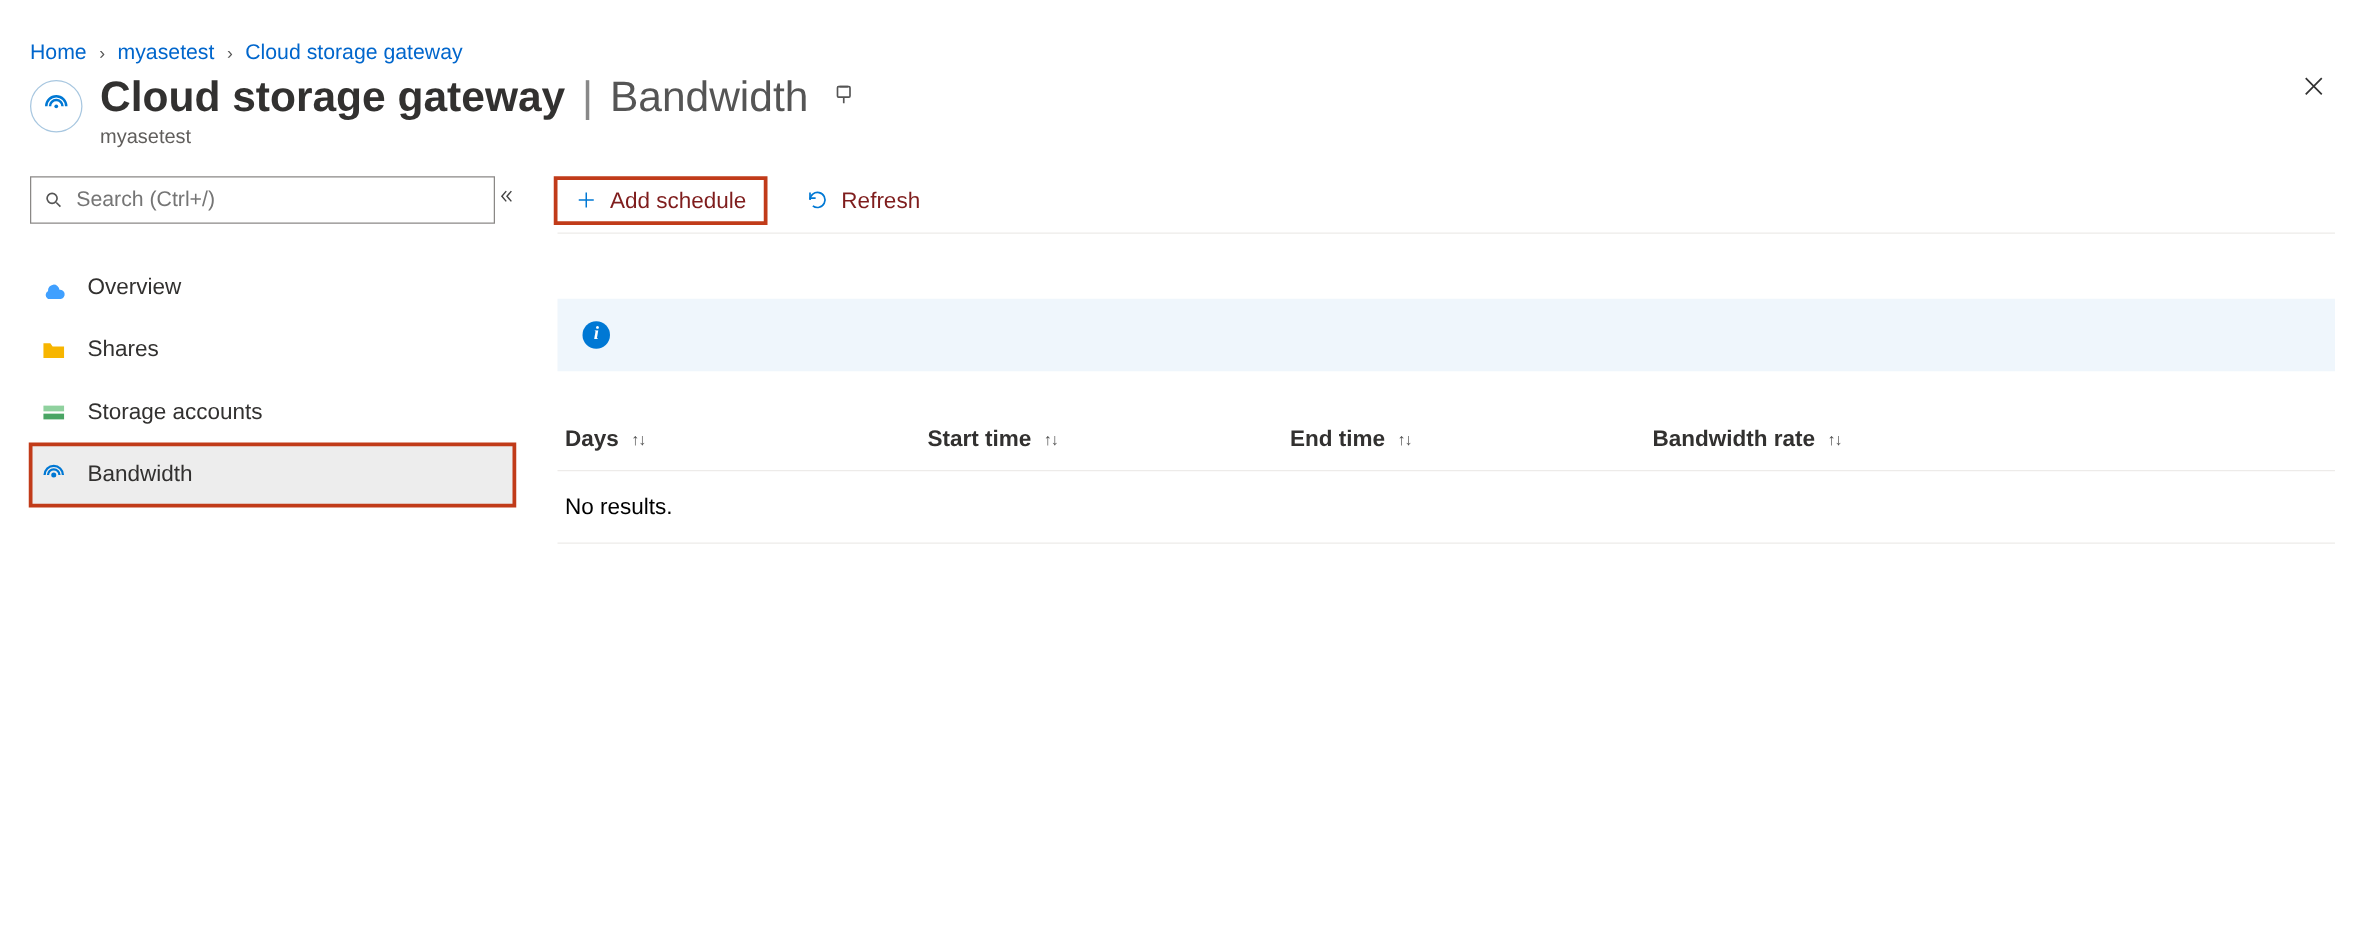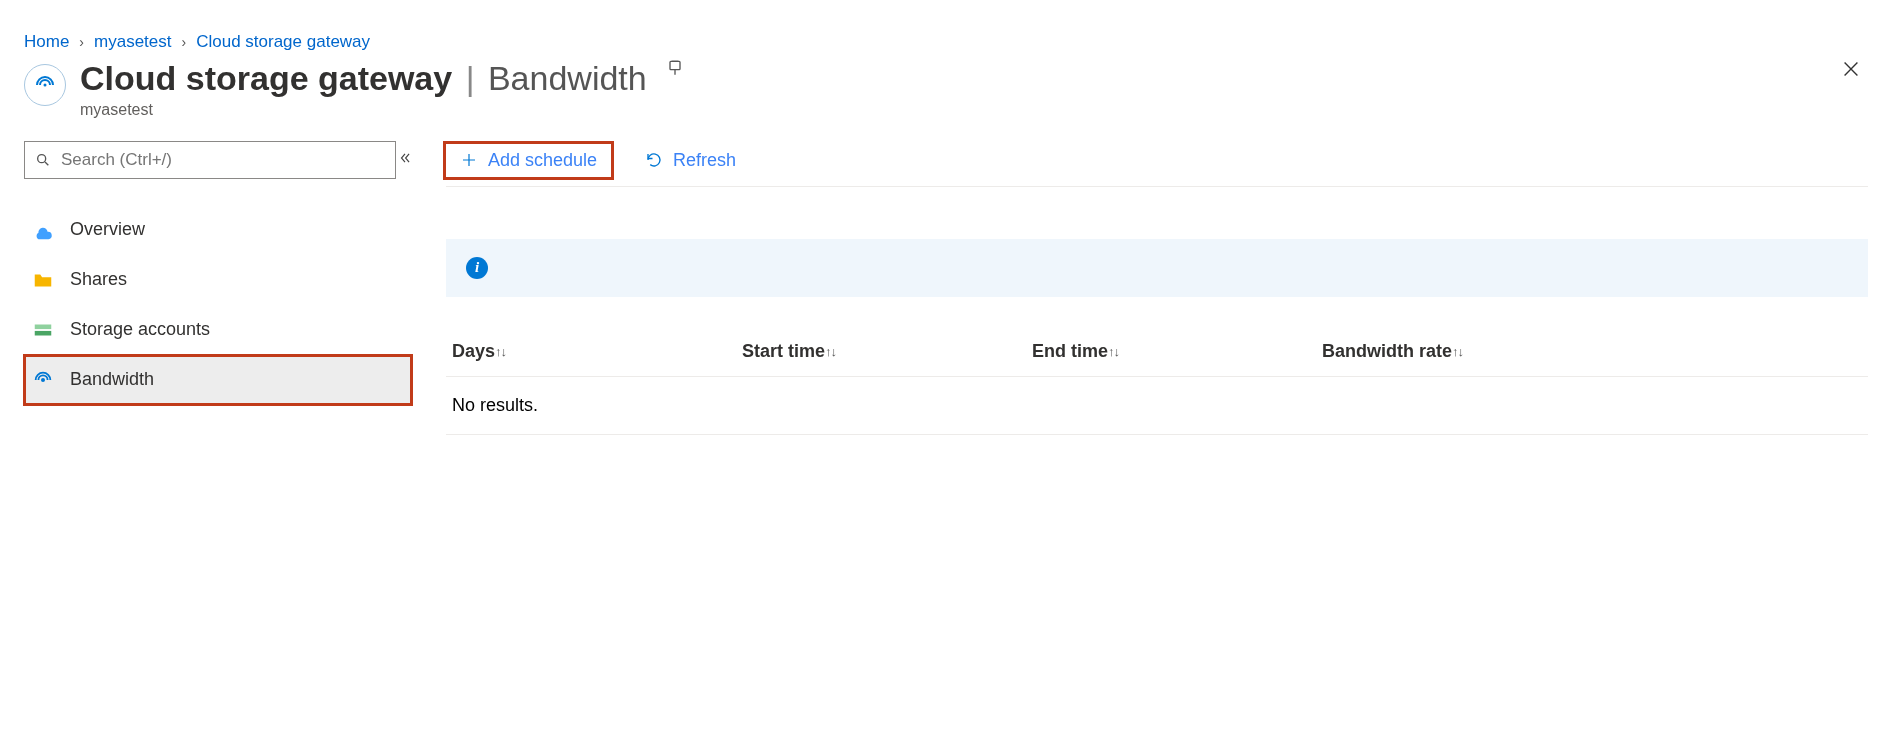--- a/index.html
+++ b/index.html
@@ -37,21 +37,21 @@
   
   .header-row { display:flex; align-items:flex-start; }
   .resource-icon {
     width:42px;height:42px;border-radius:50%;
     border:1px solid #a8c7e0;background:#fff;
     display:flex;align-items:center;justify-content:center;
     margin-right:14px;margin-top:6px;flex:none;
   }
   .resource-icon svg { width:24px;height:24px; }
   .title-block { flex:1; }
-  .title-line { display:flex; align-items:flex-start; gap:18px; }
+  .title-line { display:flex; align-items:center; gap:18px; }
   h1 { margin:0; font-size:34px; font-weight:600; line-height:1.2; }
   h1 .sep { font-weight:400; color:#888; margin:0 4px; }
   h1 .sub { font-weight:400; color:#555; }
   .subtitle { font-size:16px; color:var(--muted); margin-top:2px; }
   .pin svg { width:20px;height:20px;color:#555; }
   .close { margin-left:auto; margin-right:6px; cursor:pointer; }
   .close svg { width:22px;height:22px;color:#333; }
   
   .body-row { display:flex; margin-top:22px; align-items:flex-start; }
   .sidebar { width:388px; flex:none; }
@@ -78,40 +78,40 @@
   }
   
   .main { flex:1; padding-left:34px; }
   .toolbar {
     display:flex;align-items:center;gap:20px;
     height:46px;border-bottom:1px solid var(--border);
     padding-bottom:6px;
   }
   .btn {
     display:flex;align-items:center;gap:10px;
-    padding:6px 14px;font-size:18px;color:#3b82f6;cursor:pointer;background:transparent;border:none;
+    padding:6px 14px;font-size:18px;color:#7f1d1d;cursor:pointer;background:transparent;border:none;
   }
   .btn svg { width:18px;height:18px;color:var(--info-blue); }
   .btn.hl { outline:3px solid var(--highlight); outline-offset:0; }
   .info-box {
     margin-top:52px;background:var(--info-bg);
     padding:18px 20px;display:flex;align-items:center;gap:16px;
     font-size:18px;color:#323130;
   }
   .info-box .i {
     width:22px;height:22px;border-radius:50%;background:var(--info-blue);
     color:#fff;display:flex;align-items:center;justify-content:center;
     font-family:Georgia,serif;font-style:italic;font-weight:700;font-size:15px;flex:none;
   }
   .tbl { margin-top:36px; }
   .thead {
     display:flex;gap:40px;border-bottom:1px solid var(--border);
     padding:8px 6px 14px 6px;font-size:18px;font-weight:600;color:#323130;
   }
-  .col { display:flex;align-items:center;gap:0;cursor:pointer; }
+  .col { display:flex;align-items:center;gap:10px;cursor:pointer; }
   .col.days { width:250px; }
   .col.start { width:250px; }
   .col.end { width:250px; }
   .col.rate { width:200px; }
   .sort { color:#555;font-size:13px;letter-spacing:-1px; }
   .tbody { padding:18px 6px;font-size:18px;color:#000000;border-bottom:1px solid var(--border); }
 </style>
 </head>
 <body>
 

